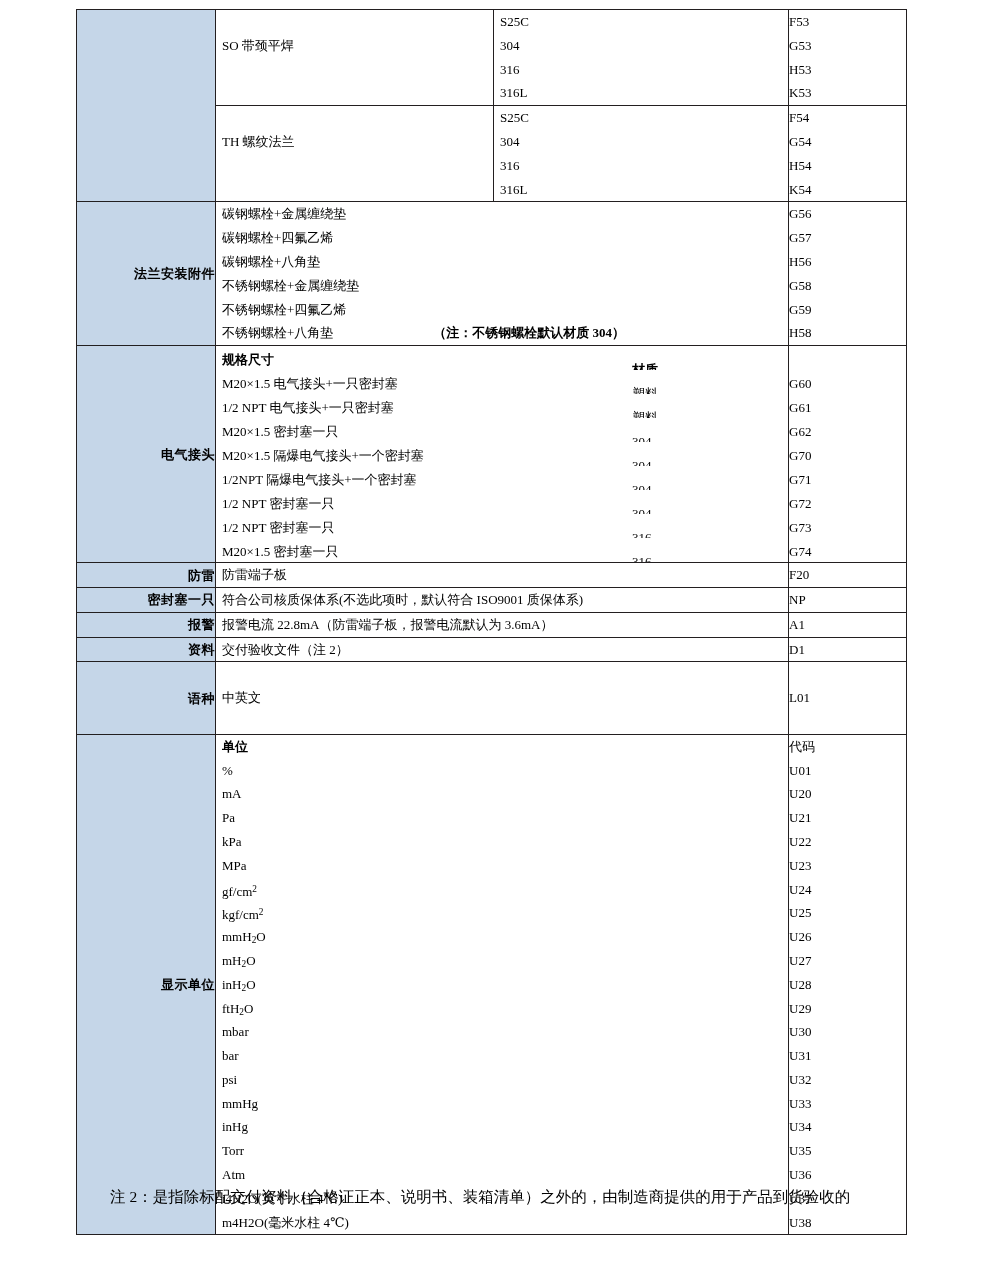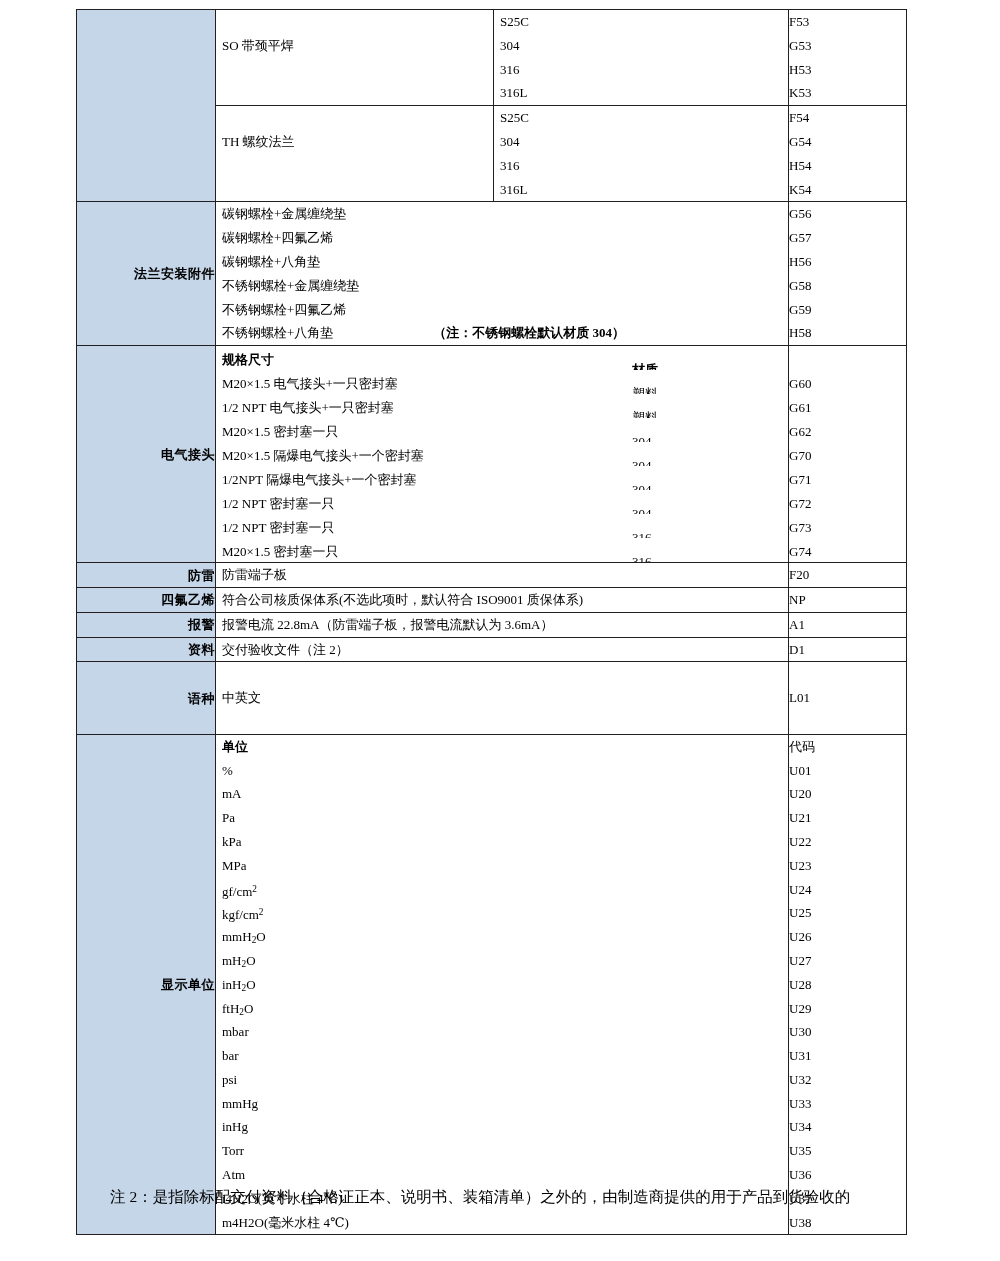--- a/index.html
+++ b/index.html
@@ -252,21 +252,21 @@
         <td class="cat">防雷</td>
         <td class="desc" colspan="2">
           <div class="row-line">防雷端子板</div>
         </td>
         <td class="code">
           <div class="row-line">F20</div>
         </td>
       </tr>
 
       <tr>
-        <td class="cat">四氟乙烯</td>
+        <td class="cat">密封塞一只</td>
         <td class="desc" colspan="2">
           <div class="row-line">符合公司核质保体系(不选此项时，默认符合 ISO9001 质保体系)</div>
         </td>
         <td class="code">
           <div class="row-line">NP</div>
         </td>
       </tr>
 
       <tr>
         <td class="cat">报警</td>

